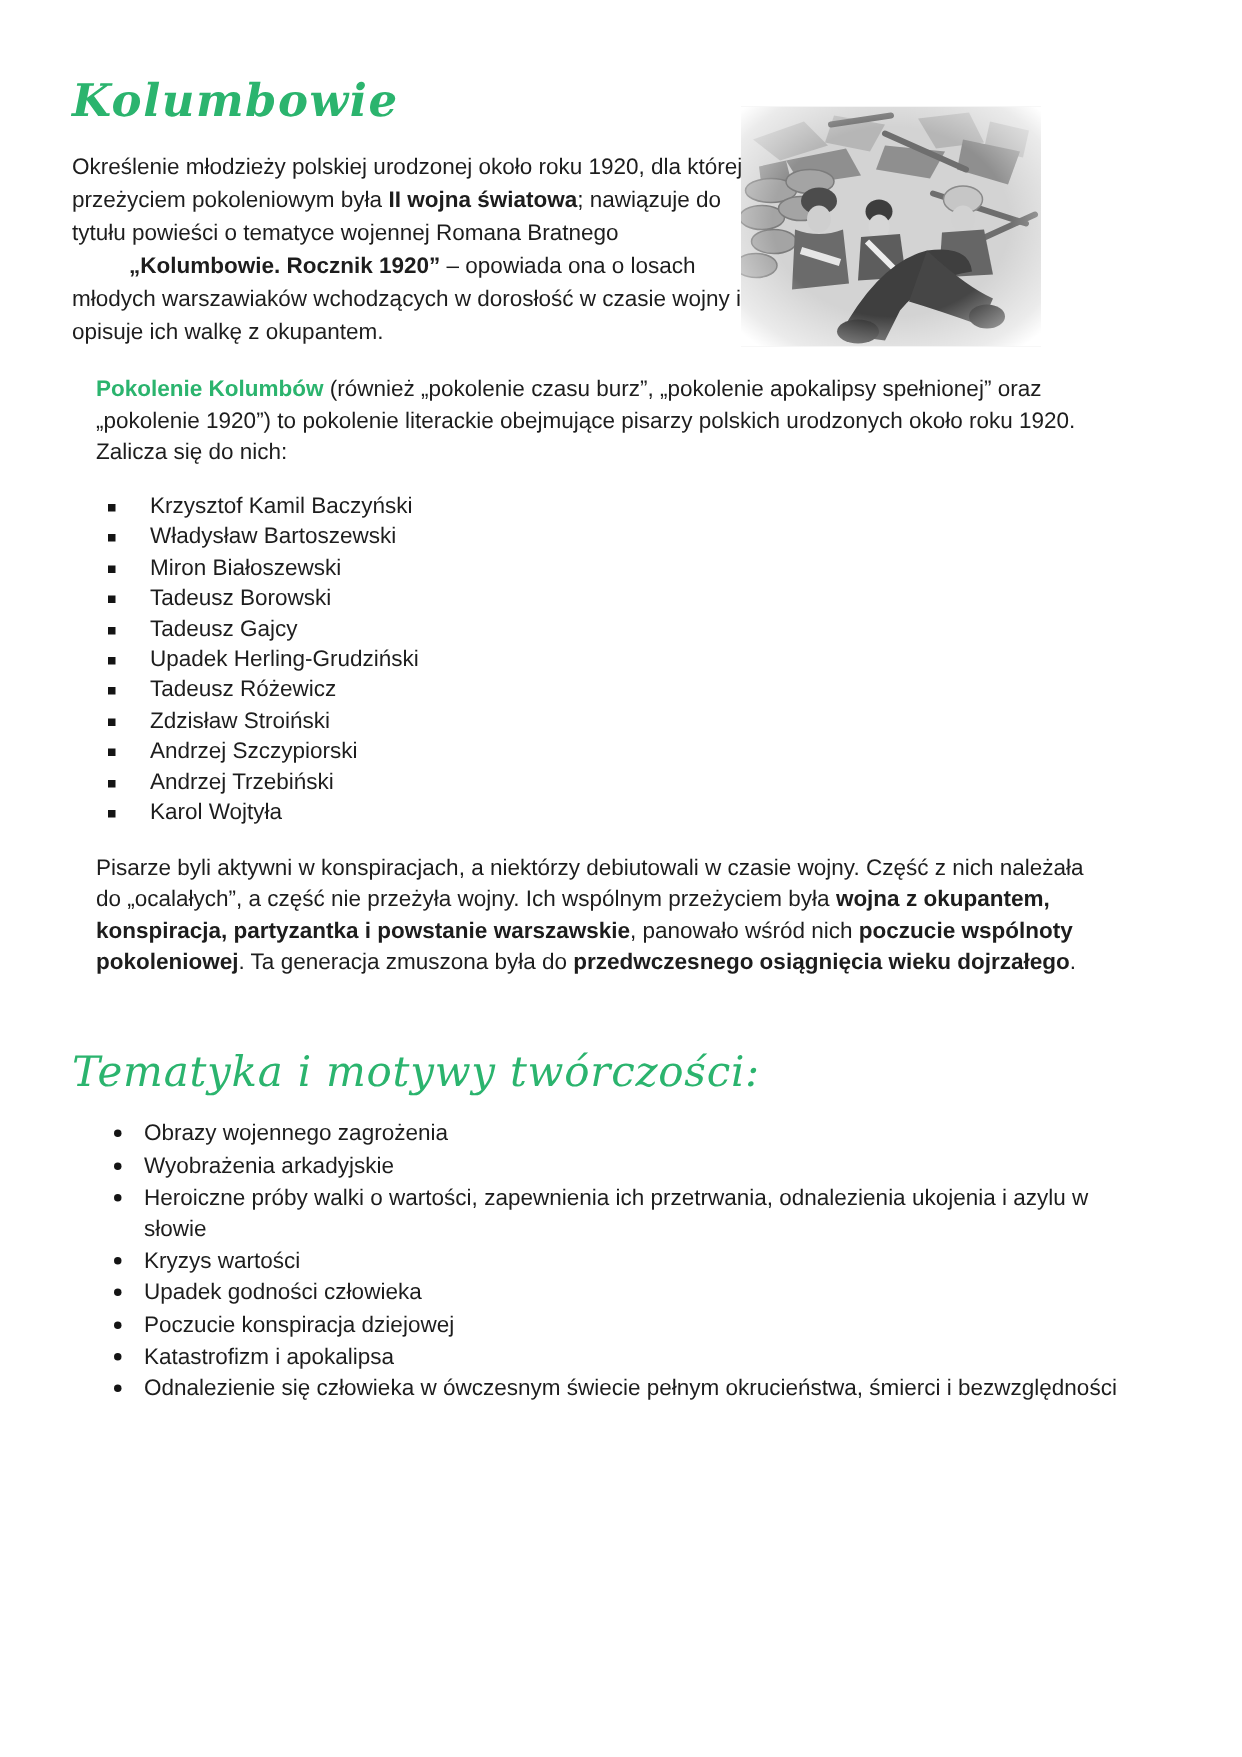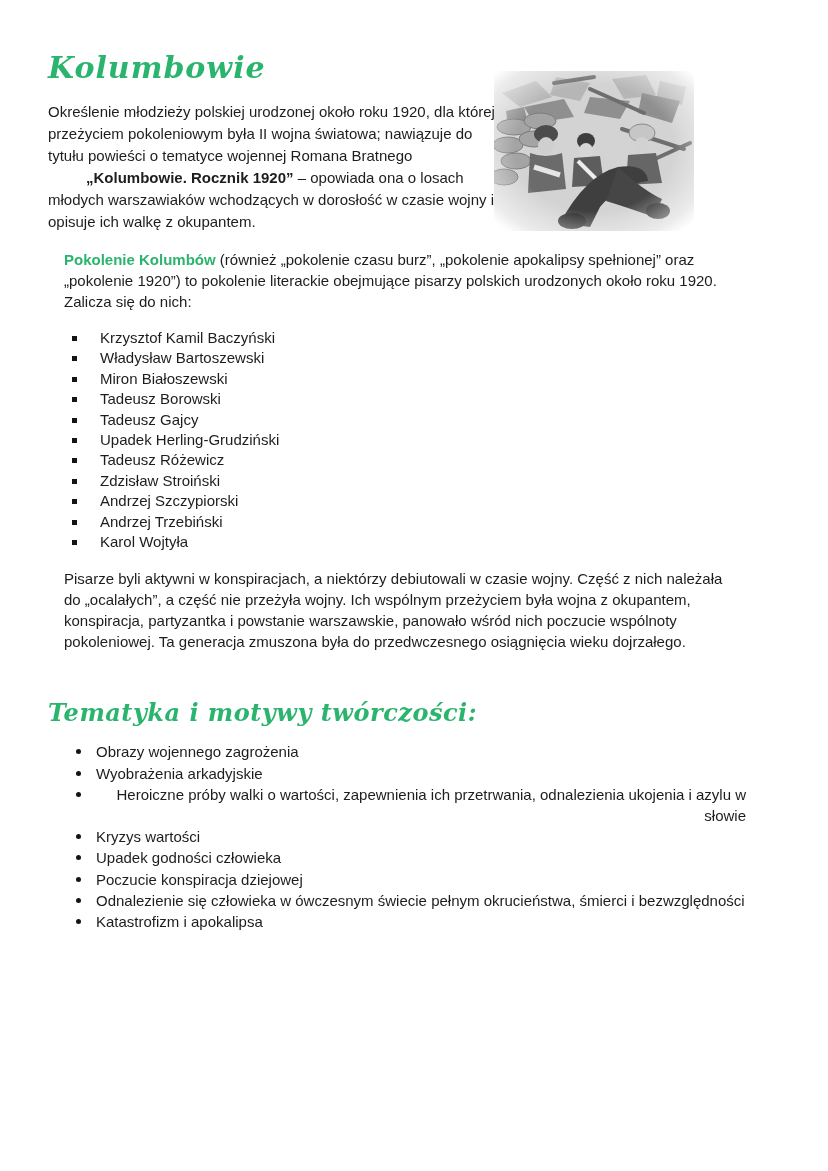--- a/index.html
+++ b/index.html
@@ -33,33 +33,33 @@
     position:absolute;
     top:-30px;
     right:52px;
     width:200px;
     height:160px;
   }
   .photo svg{display:block;width:100%;height:100%;}
   p.para{margin:16px;line-height:21px;}
   .generation{margin-top:62px;}
   .summary{margin-top:16px;}
-  b{font-weight:400;text-align:center;}
+  b{font-weight:700;text-align:center;}
   .green-bold{color:#2bb46e;font-weight:700;}
   .bold-italic{font-weight:700;margin-left:38px;}
   h2.section-title{
     margin:46px 0 0 0;
     font-family:"DejaVu Serif",serif;
     font-style:italic;
-    font-weight:700;
-    font-size:24px;
+    font-weight:400;
+    font-size:28px;
     letter-spacing:0.5px;
     color:#2bb46e;
   }
-  ul.plain{list-style:none;margin:0;padding:0;text-align:right;}
+  ul.plain{list-style:none;margin:0;padding:0;}
   ul.names{margin-top:13px;padding-left:24px;}
   ul.names li{display:flex;align-items:flex-start;line-height:20.4px;}
   .sq{
     flex:none;width:5px;height:5px;background:#141414;
     margin:8px 23px 0 0;
   }
   ul.themes{margin-top:14px;padding-left:28px;}
   ul.themes li{display:flex;align-items:flex-start;line-height:21.2px;}
   .dot{
     flex:none;width:5px;height:5px;border-radius:50%;background:#141414;
@@ -218,21 +218,21 @@
     <li>
         <span class="dot"></span>
         <span>Upadek godności człowieka</span>
       </li>
     <li>
         <span class="dot"></span>
         <span>Poczucie konspiracja dziejowej</span>
       </li>
     <li>
         <span class="dot"></span>
+        <span>Katastrofizm i apokalipsa</span>
+      </li>
+    <li>
+        <span class="dot"></span>
         <span>Odnalezienie się człowieka w ówczesnym świecie pełnym okrucieństwa, śmierci i bezwzględności</span>
       </li>
-    <li>
-        <span class="dot"></span>
-        <span>Katastrofizm i apokalipsa</span>
-      </li>
   </ul>
 
 </div>
 
 </body></html>

